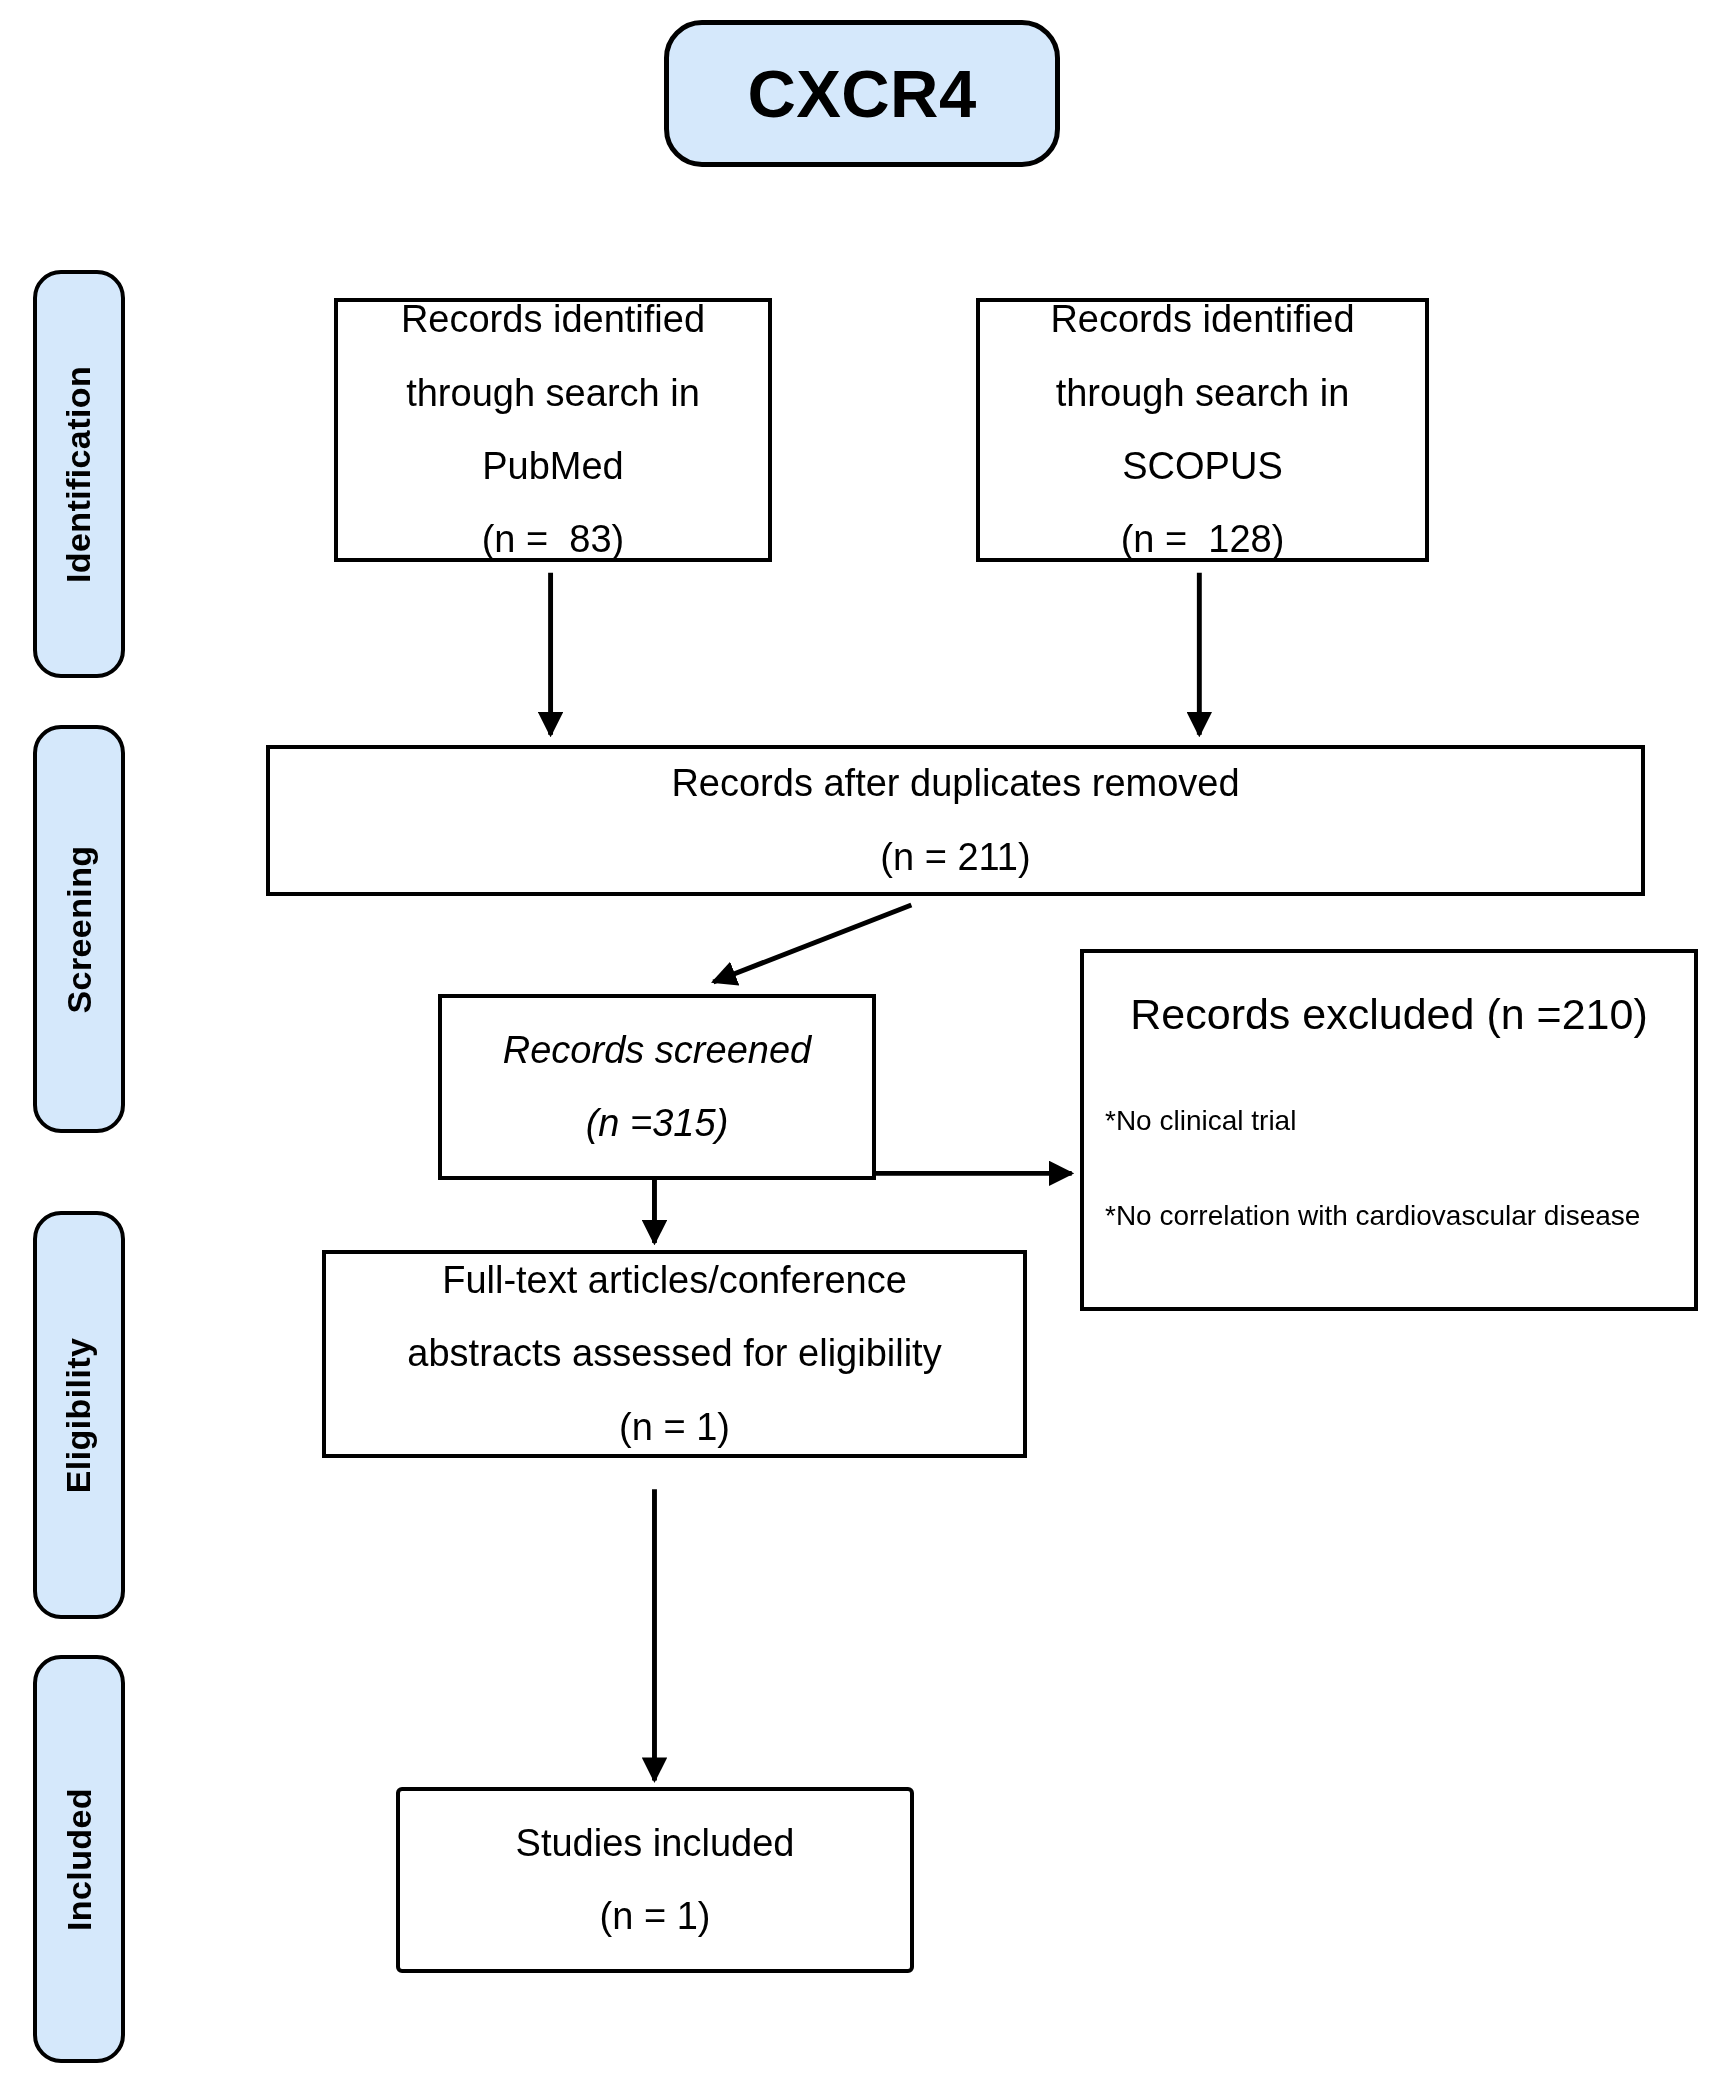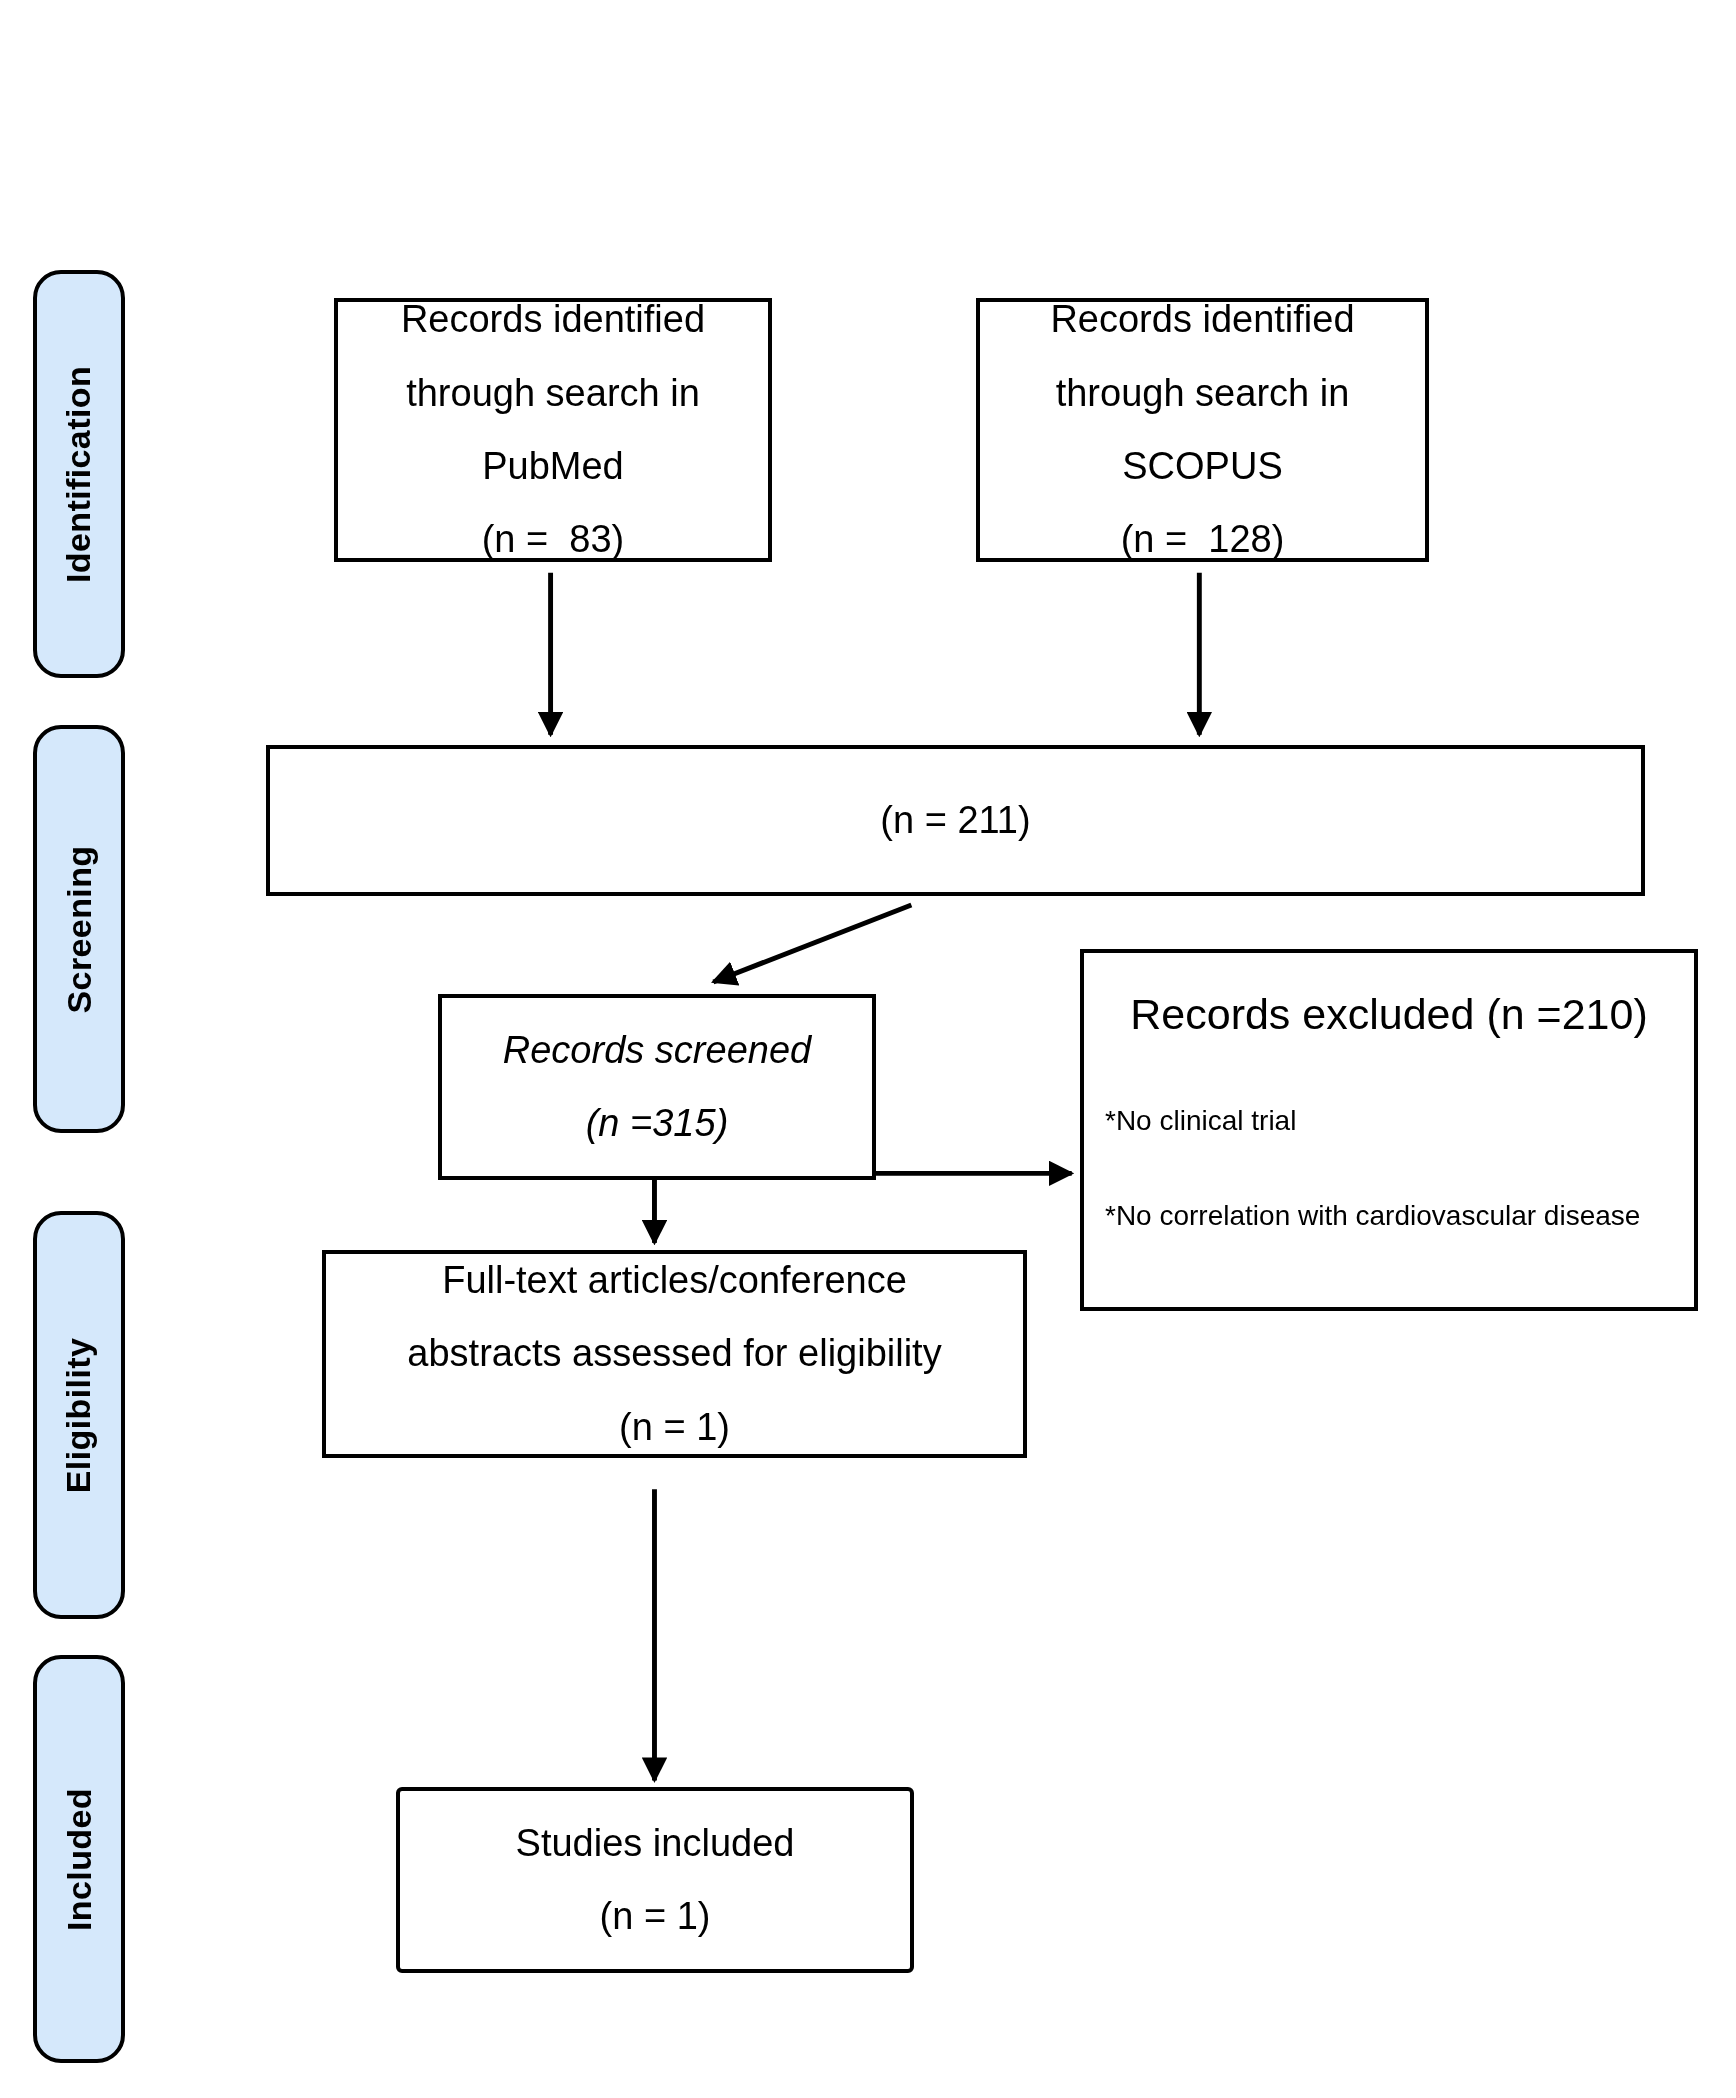--- a/index.html
+++ b/index.html
@@ -125,20 +125,23 @@
     width: 1736px;
     height: 2098px;
     pointer-events: none;
   }
 </style>
 </head>
 <body>
 
 <div id="canvas">
 
+  <div class="title-pill">
+    <span class="title-text">CXCR4</span>
+  </div>
 
   <div class="stage-pill stage-identification">
     <span class="stage-text">Identification</span>
   </div>
   <div class="stage-pill stage-screening">
     <span class="stage-text">Screening</span>
   </div>
   <div class="stage-pill stage-eligibility">
     <span class="stage-text">Eligibility</span>
   </div>
@@ -174,20 +177,21 @@
   </div>
 
   <div class="flow-box box-scopus">
     <span class="ln">Records identified</span>
     <span class="ln">through search in</span>
     <span class="ln">SCOPUS</span>
     <span class="ln">(n =  128)</span>
   </div>
 
   <div class="flow-box box-dupes">
+    <span class="ln">Records after duplicates removed</span>
     <span class="ln">(n = 211)</span>
   </div>
 
   <div class="flow-box box-screened">
     <span class="ln">Records screened</span>
     <span class="ln">(n =315)</span>
   </div>
 
   <div class="flow-box box-excluded">
     <div class="excl-title">Records excluded (n =210)</div>

